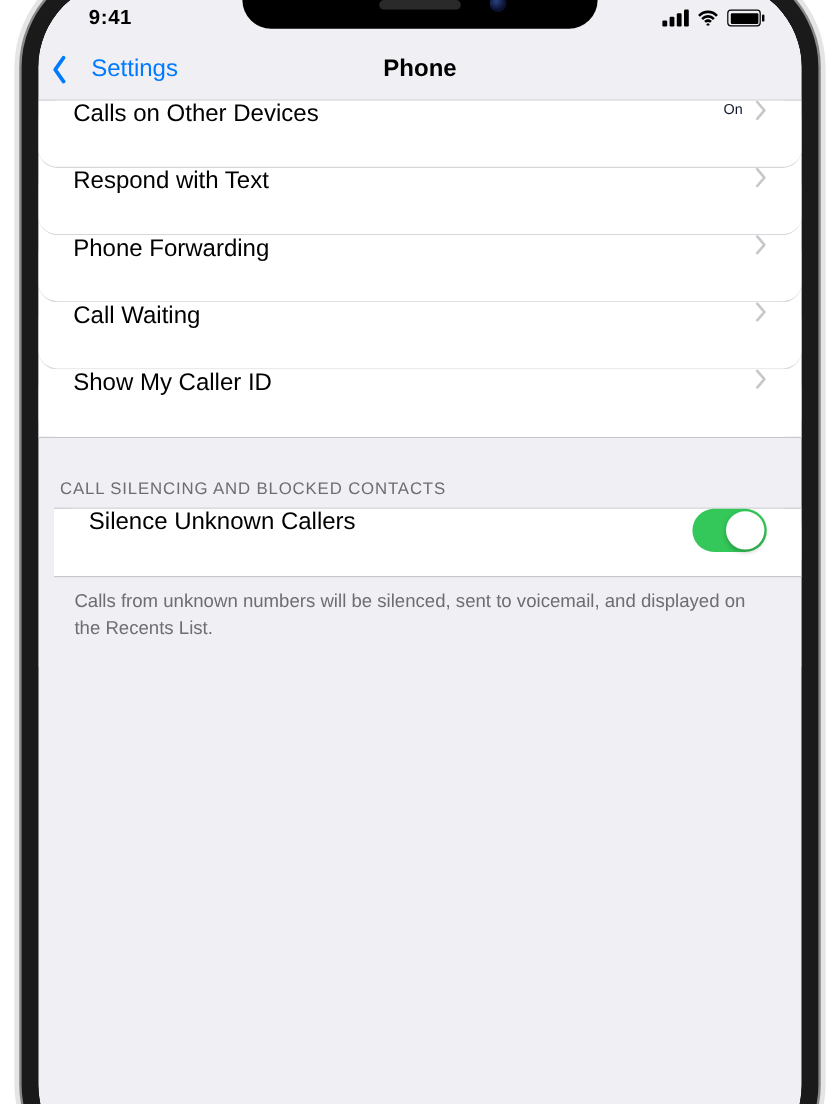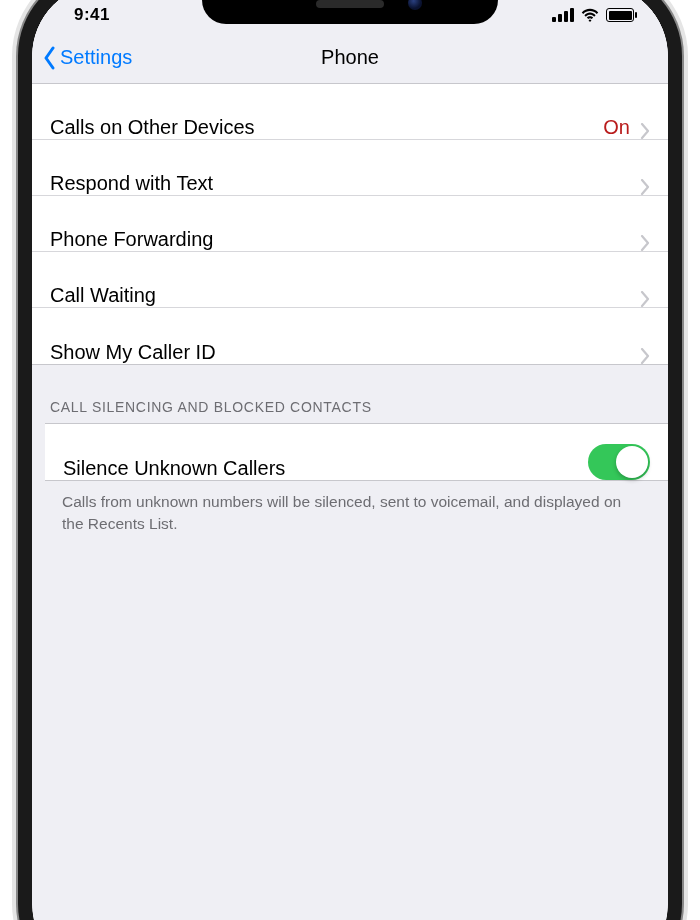--- a/index.html
+++ b/index.html
@@ -110,51 +110,52 @@
       border-bottom: 0.5px solid #c7c7cc;
       display: grid;
       grid-template-columns: 1fr auto 1fr;
       align-items: center;
       padding: 0 8px;
     }
     .back {
       display: flex; align-items: center;
       color: #007aff;
       font-size: 20px;
-      gap: 2px;
+      gap: 18px;
       padding-left: 2px;
     }
     .back svg { width: 16px; height: 24px; }
     .title {
-      font-weight: 400;
+      font-weight: 700;
       font-size: 20px;
       text-align: center;
     }
 
     .content {
       background: #efeff4;
     }
 
     .group {
       background: #fff;
     }
     .group .row:last-child { border-bottom: none; }
 
     .row {
       display: flex;
-      align-items: flex-end;
+      align-items: flex-start;
       min-height: 56px;
-      padding: 0 18px;
+      padding: 0 29px;
       font-size: 20px;
       color: #000;
       border-bottom: 0.5px solid #d7d7db;
       background: #fff;
+      border-radius: 16px;
     }
     .row .label { flex: 1; }
-    .row .value { color: #b91c1c; font-size: 20px; margin-right: 10px; }
+    .row .value { color: #0f172a; font-size: 12px; margin-right: 10px; }
 
     .chevron { color: #c7c7cc; }
     .chevron svg { width: 10px; height: 16px; display:block; }
 
     .section-header {
       padding: 34px 18px 8px;
       font-size: 14px;
       letter-spacing: 0.7px;
       color: #6d6d72;
       text-transform: uppercase;

